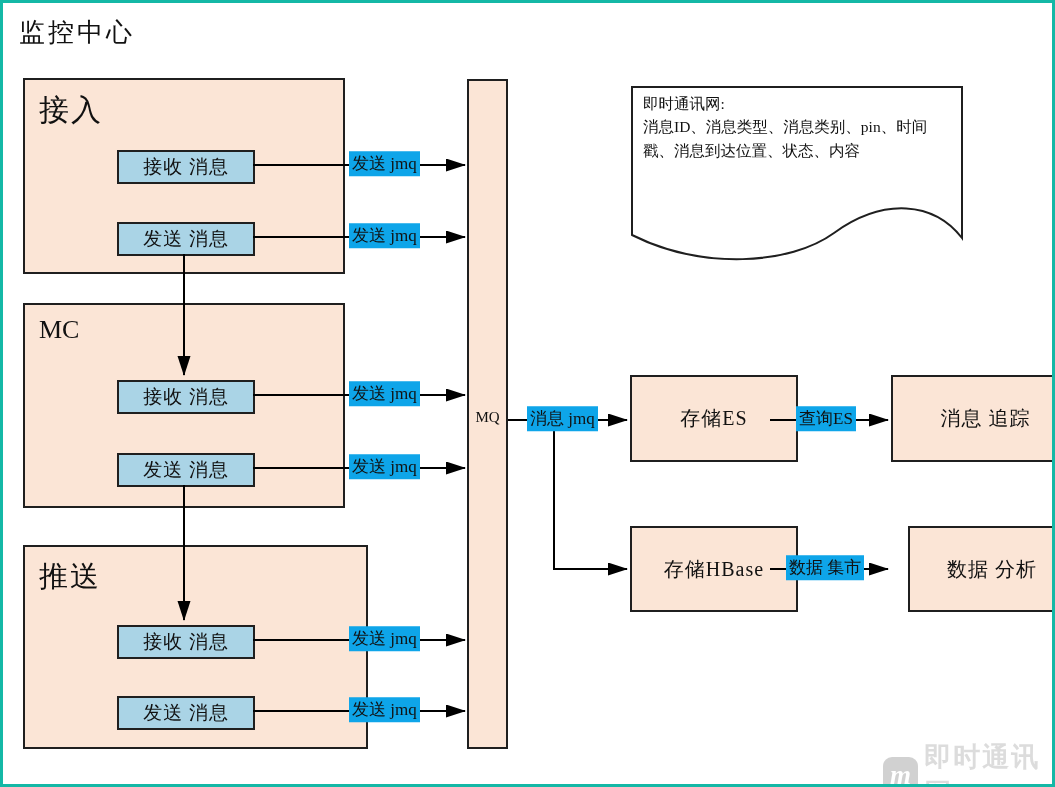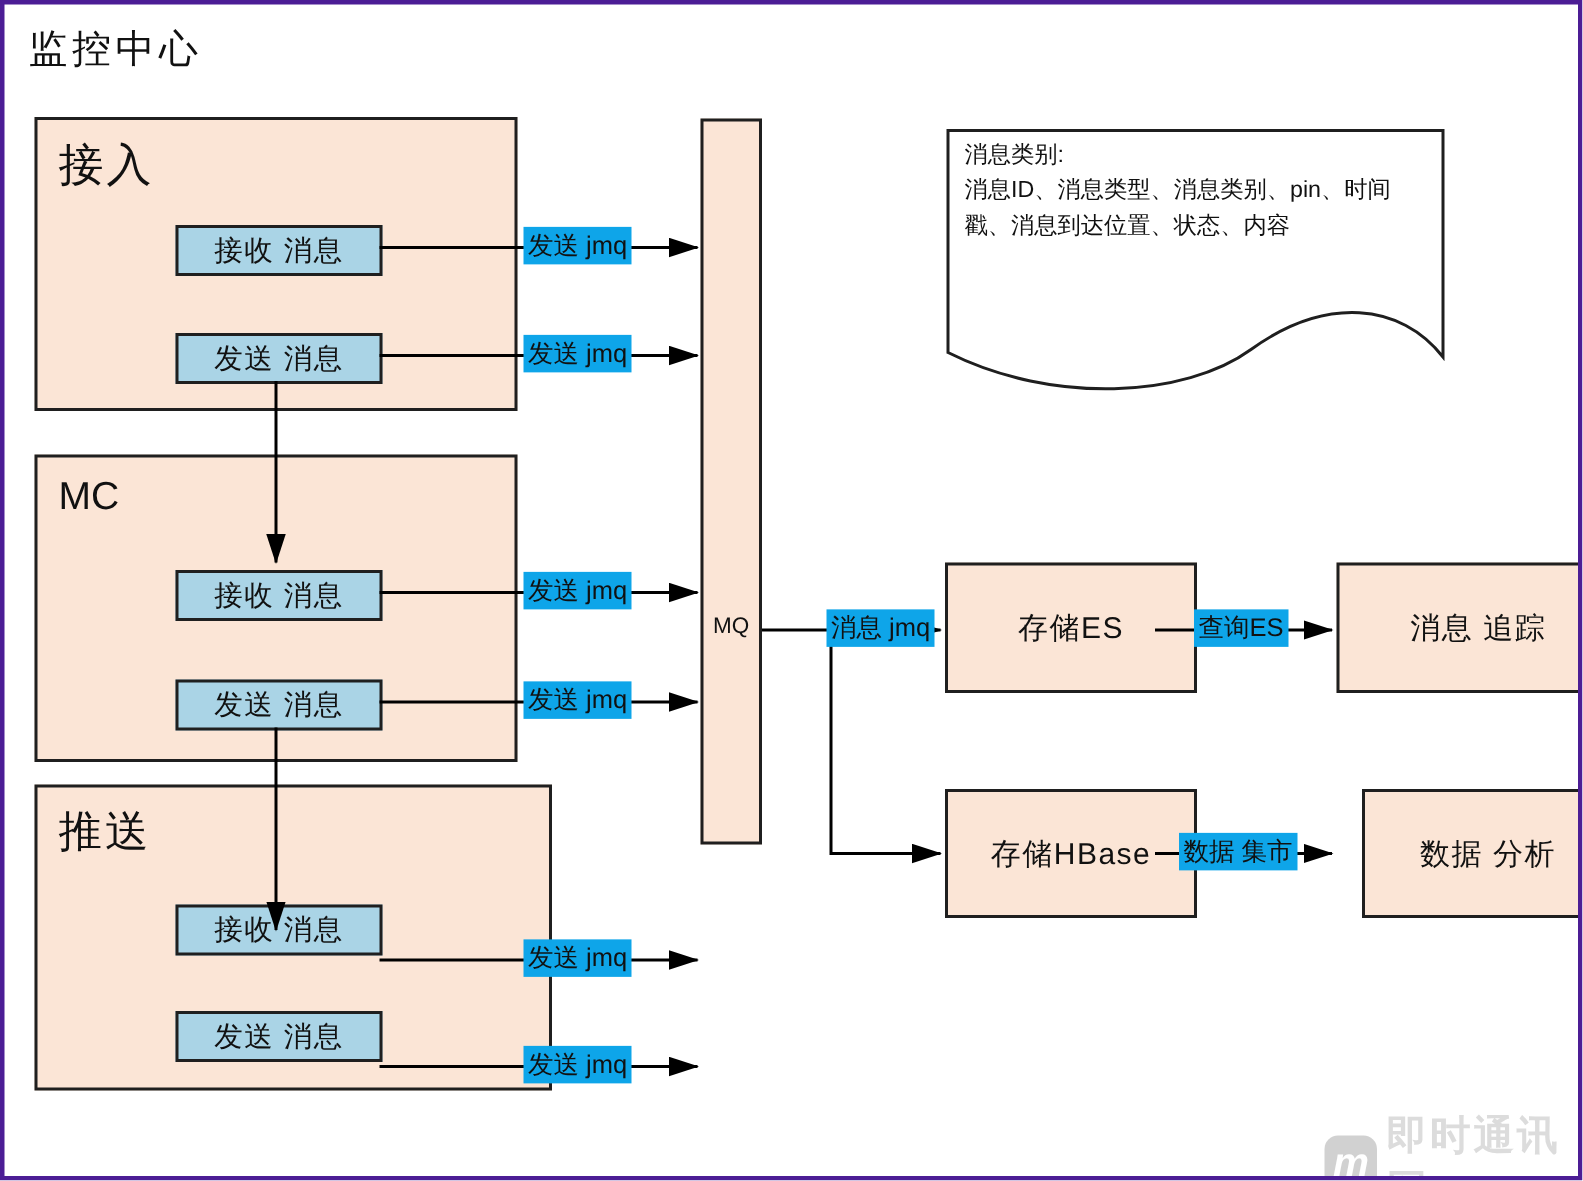--- a/index.html
+++ b/index.html
@@ -1,22 +1,22 @@
 <!DOCTYPE html>
 <html style="--peach: #fbe5d6; --blue: #aad4e6; --line: #1f1f1f;"><head>
 <meta charset="utf-8">
 <style>
   html,body{margin:0;padding:0;background:#fff;}
   .canvas{
     position:relative;
     width:1055px;height:787px;
     background:#fff;
-    border:3px solid #4c1d95;
+    border:3px solid #14b8a6;
     box-sizing:border-box;
-    font-family:Liberation Sans, sans-serif;
+    font-family:Liberation Serif, serif;
     color:#111;
     overflow:hidden;
   }
   .title{
     position:absolute;left:16px;top:12px;
     font-size:26px;letter-spacing:3px;
   }
   .group{
     position:absolute;
     background:var(--peach,#fbe5d6);
@@ -29,21 +29,21 @@
   .gl-3{font-size:29px;}
   .bluebox{
     position:absolute;left:92px;width:138px;height:34px;
     background:var(--blue,#aad4e6);
     border:2px solid var(--line,#1f1f1f);
     box-sizing:border-box;
     display:flex;align-items:center;justify-content:center;
     font-size:19px;letter-spacing:1px;
   }
   .mq{
-    position:absolute;left:464px;top:76px;width:41px;height:484px;
+    position:absolute;left:464px;top:76px;width:41px;height:670px;
     background:var(--peach,#fbe5d6);
     border:2px solid var(--line,#1f1f1f);
     box-sizing:border-box;
   }
   .mq span{
     position:absolute;left:0;right:0;top:328px;
     text-align:center;font-size:15px;
   }
   .bignode{
     position:absolute;width:168px;
@@ -94,36 +94,36 @@
     <div class="bluebox" style="top:70px;">接收 消息</div>
     <div class="bluebox" style="top:142px;">发送 消息</div>
   </div>
 
   <div class="group" style="left:20px;top:300px;width:322px;height:205px;">
     <div class="group-label gl-2">MC</div>
     <div class="bluebox" style="top:75px;">接收 消息</div>
     <div class="bluebox" style="top:148px;">发送 消息</div>
   </div>
 
-  <div class="group" style="left:20px;top:520px;width:345px;height:204px;">
+  <div class="group" style="left:20px;top:542px;width:345px;height:204px;">
     <div class="group-label gl-3">推送</div>
     <div class="bluebox" style="top:78px;">接收 消息</div>
     <div class="bluebox" style="top:149px;">发送 消息</div>
   </div>
 
   <div class="mq">
     <span>MQ</span>
   </div>
 
   <div class="note">
     <svg width="334" height="190" viewBox="0 0 334 190">
       <path d="M2,2 H332 V153 C304,117 254,112 204,148 C160,180 72,185 2,150 Z" fill="#ffffff" stroke="#1f1f1f" stroke-width="2"></path>
     </svg>
     <div class="note-text">
-      <div>消息类别:</div>
+      <div>即时通讯网:</div>
       <div>消息ID、消息类型、消息类别、pin、时间戳、消息到达位置、状态、内容</div>
     </div>
   </div>
 
   <div class="bignode" style="left:627px;top:372px;height:87px;">存储ES</div>
   <div class="bignode" style="left:888px;top:372px;height:87px;padding-left:21px;">消息 追踪</div>
   <div class="bignode" style="left:627px;top:523px;height:86px;">存储HBase</div>
   <div class="bignode" style="left:888px;top:523px;height:86px;margin-left:17px;">数据 分析</div>
 
   <svg class="wires" width="1049" height="781">
@@ -147,21 +147,21 @@
       <path d="M767,566 H885" marker-end="url(#arr)"></path>
     </g>
   </svg>
 
   <div class="edge-label" style="left:346px;top:162px;">发送 jmq</div>
   <div class="edge-label" style="left:346px;top:234px;">发送 jmq</div>
   <div class="edge-label" style="left:346px;top:392px;">发送 jmq</div>
   <div class="edge-label" style="left:346px;top:465px;">发送 jmq</div>
   <div class="edge-label" style="left:346px;top:637px;">发送 jmq</div>
   <div class="edge-label" style="left:346px;top:708px;">发送 jmq</div>
-  <div class="edge-label" style="left:548px;top:417px;text-align:right;">消息 jmq</div>
+  <div class="edge-label" style="left:524px;top:417px;text-align:right;">消息 jmq</div>
   <div class="edge-label" style="left:793px;top:417px;text-align:center;">查询ES</div>
   <div class="edge-label" style="left:783px;top:566px;">数据 集市</div>
 
   <div class="wm">
     <div class="wm-logo">m</div>
     <div class="wm-text">
       <div class="wm-name">即时通讯网</div>
 
     </div>
   </div>

